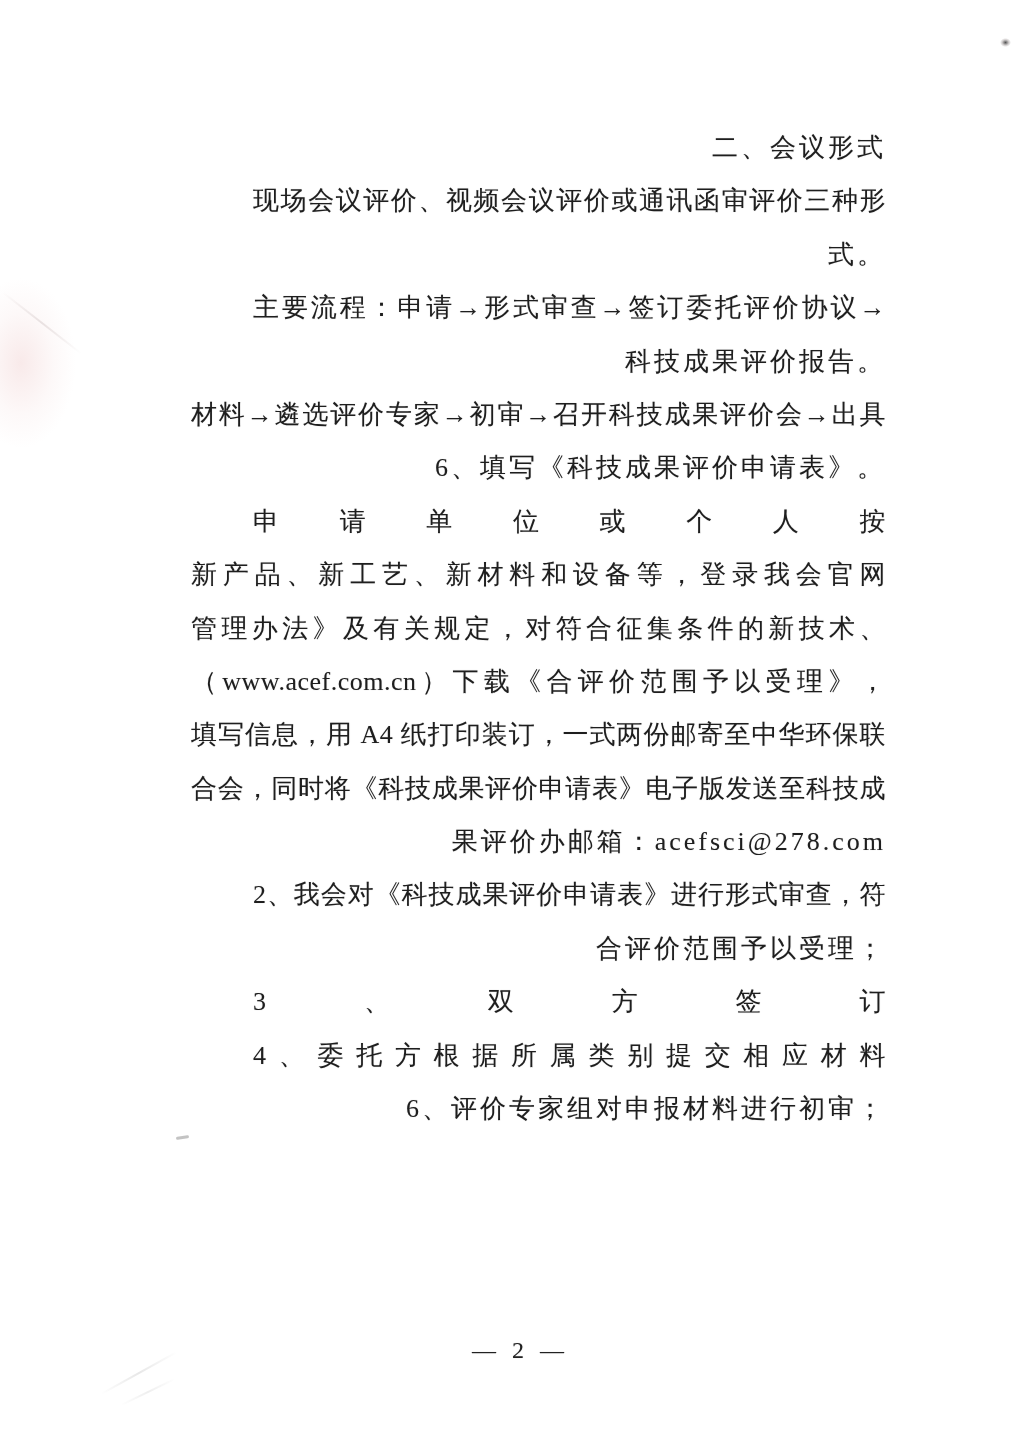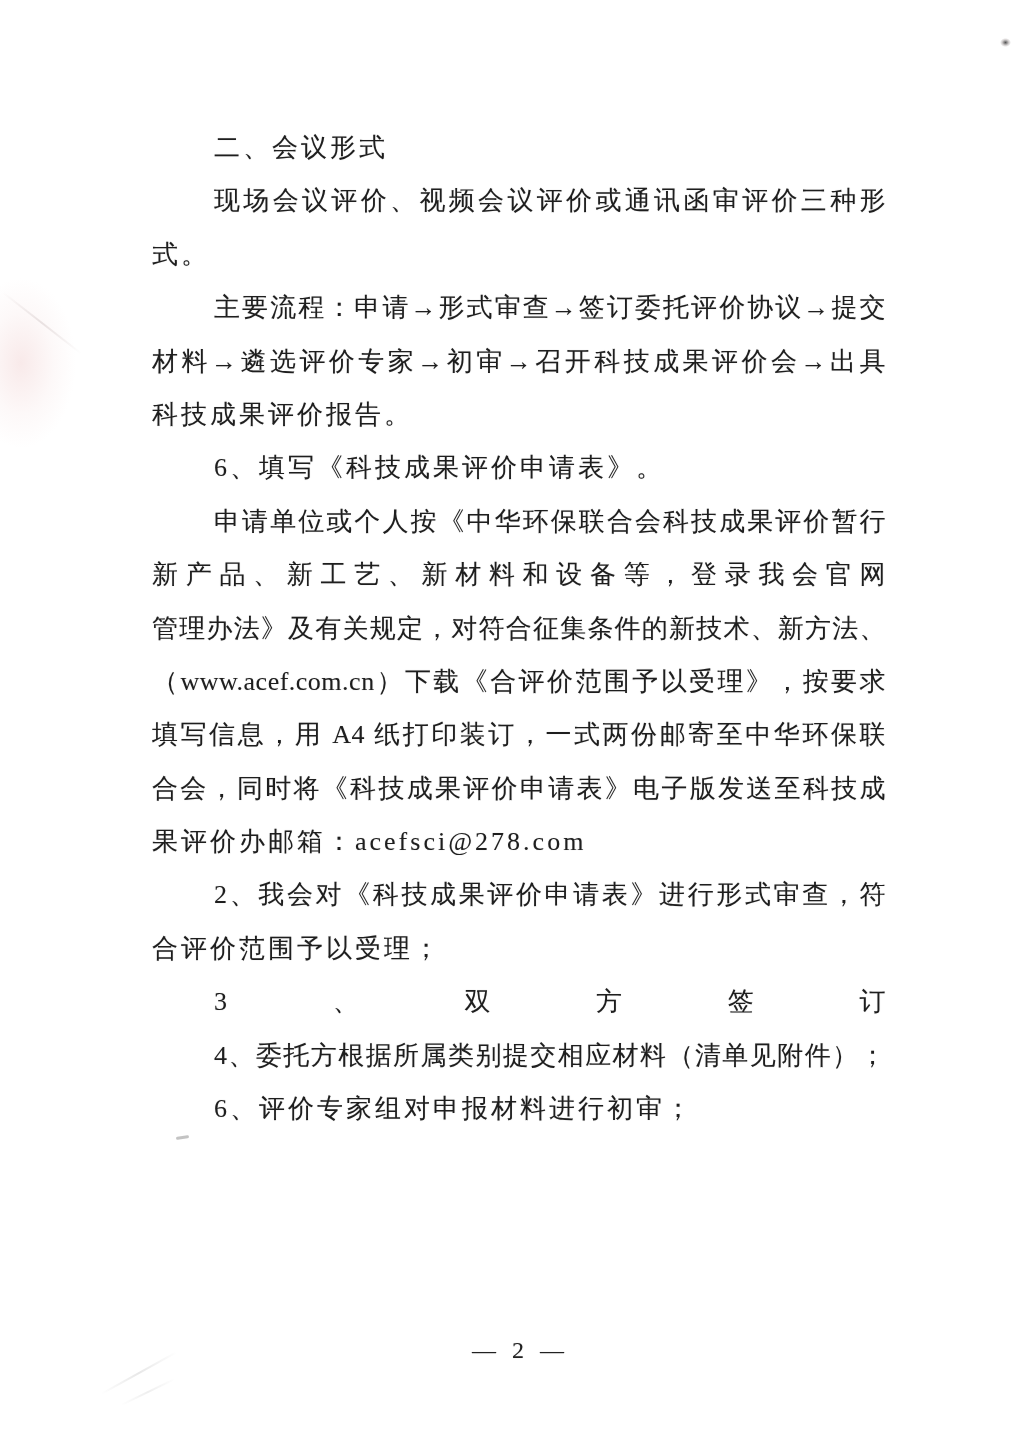--- a/index.html
+++ b/index.html
@@ -23,29 +23,30 @@
     width: 734px;
     color: #1e1e1e;
     font-size: 26px;
     text-shadow: 0 0 1px rgba(45,45,45,0.28);
   }
   .line {
     height: 53.4px;
     line-height: 53.4px;
     overflow: hidden;
     white-space: nowrap;
-    text-align: left;
+    text-align: right;
     letter-spacing: 3px;
   }
   .line.justify {
     white-space: normal;
     text-align: justify;
     text-align-last: justify;
     letter-spacing: 0.5px;
     word-break: keep-all;
+    margin-left: 39px;
   }
   .line.indent {
     padding-left: 62px;
   }
   
   .page-number {
     position: absolute;
     left: 152px;
     top: 1333px;
     width: 734px;
@@ -96,22 +97,22 @@
 <body>
 
 <div class="page">
 
   <div class="text-block">
     <div>
         <div class="line indent">二、会议形式</div>
         <div class="line indent justify">现场会议评价、视频会议评价或通讯函审评价三种形</div>
         <div class="line">式。</div>
         <div class="line indent justify">主要流程：申请→形式审查→签订委托评价协议→提交</div>
+        <div class="line">科技成果评价报告。</div>
         <div class="line justify">材料→遴选评价专家→初审→召开科技成果评价会→出具</div>
-        <div class="line">科技成果评价报告。</div>
         <div class="line indent">6、填写《科技成果评价申请表》。</div>
         <div class="line indent justify">申请单位或个人按《中华环保联合会科技成果评价暂行</div>
         <div class="line justify">新产品、新工艺、新材料和设备等，登录我会官网</div>
         <div class="line justify">管理办法》及有关规定，对符合征集条件的新技术、新方法、</div>
         <div class="line justify">（www.acef.com.cn）下载《合评价范围予以受理》，按要求</div>
         <div class="line justify">填写信息，用 A4 纸打印装订，一式两份邮寄至中华环保联</div>
         <div class="line justify">合会，同时将《科技成果评价申请表》电子版发送至科技成</div>
         <div class="line">果评价办邮箱：acefsci@278.com</div>
         <div class="line indent justify">2、我会对《科技成果评价申请表》进行形式审查，符</div>
         <div class="line">合评价范围予以受理；</div>

